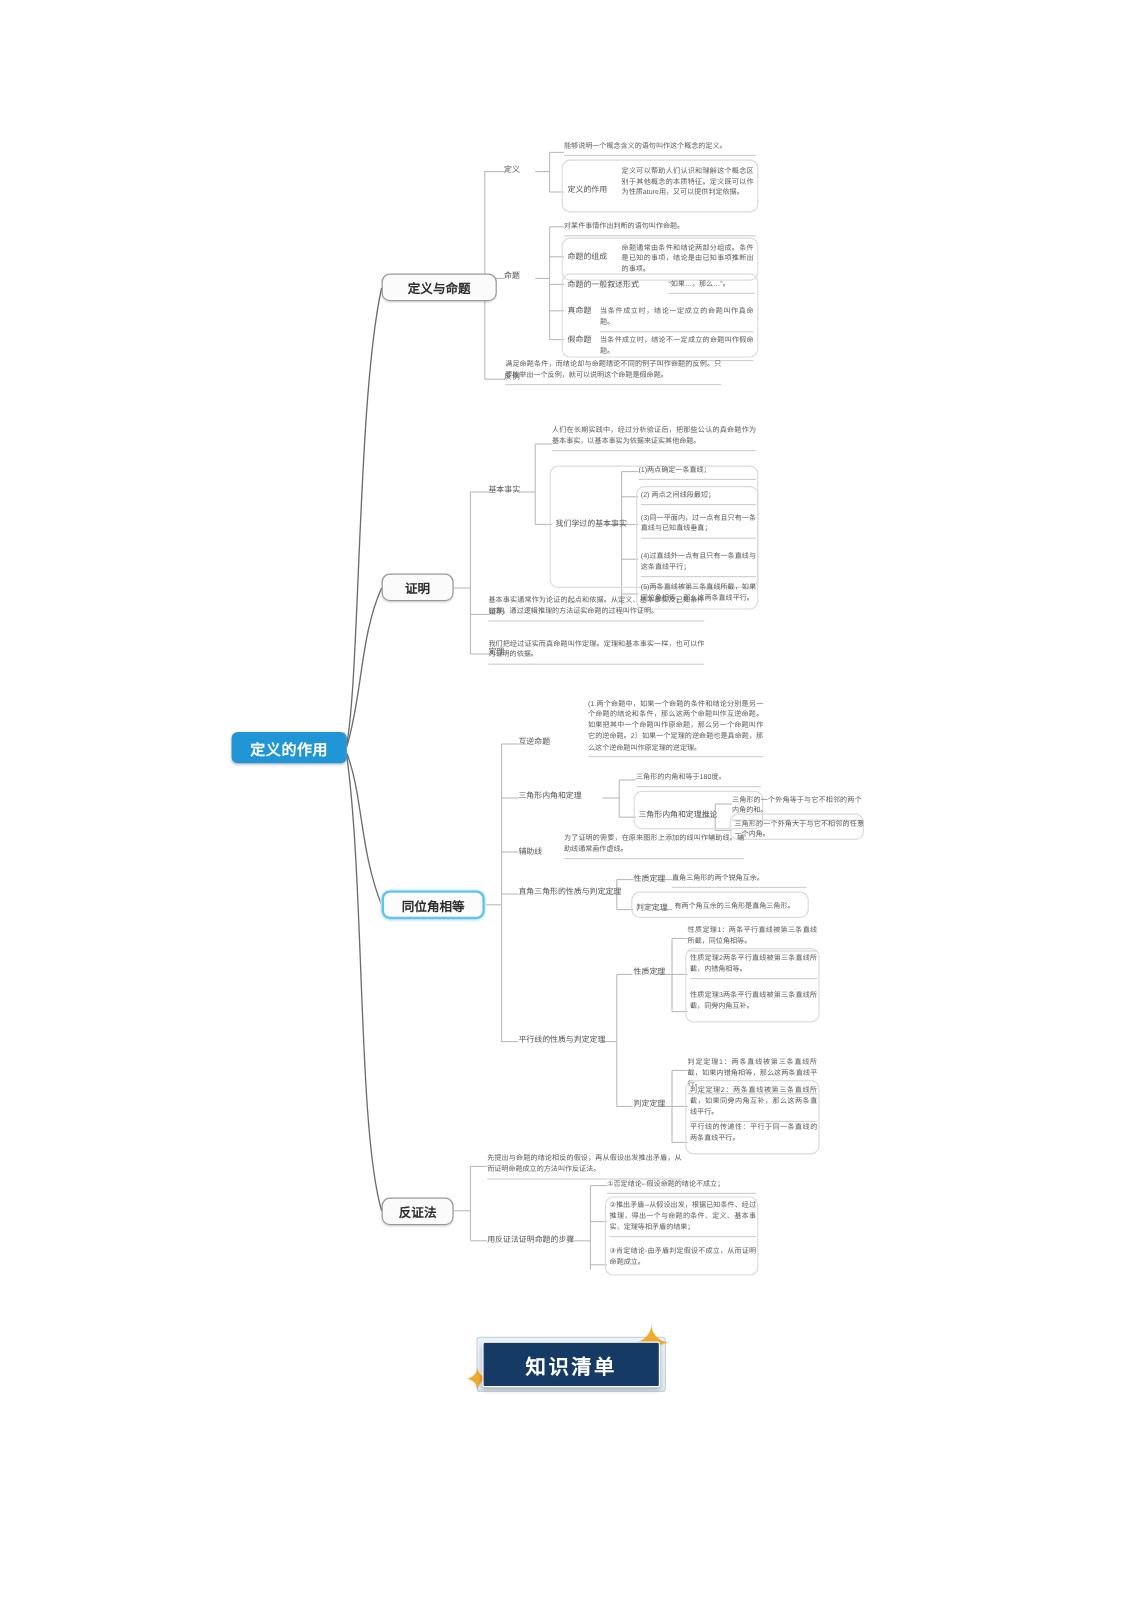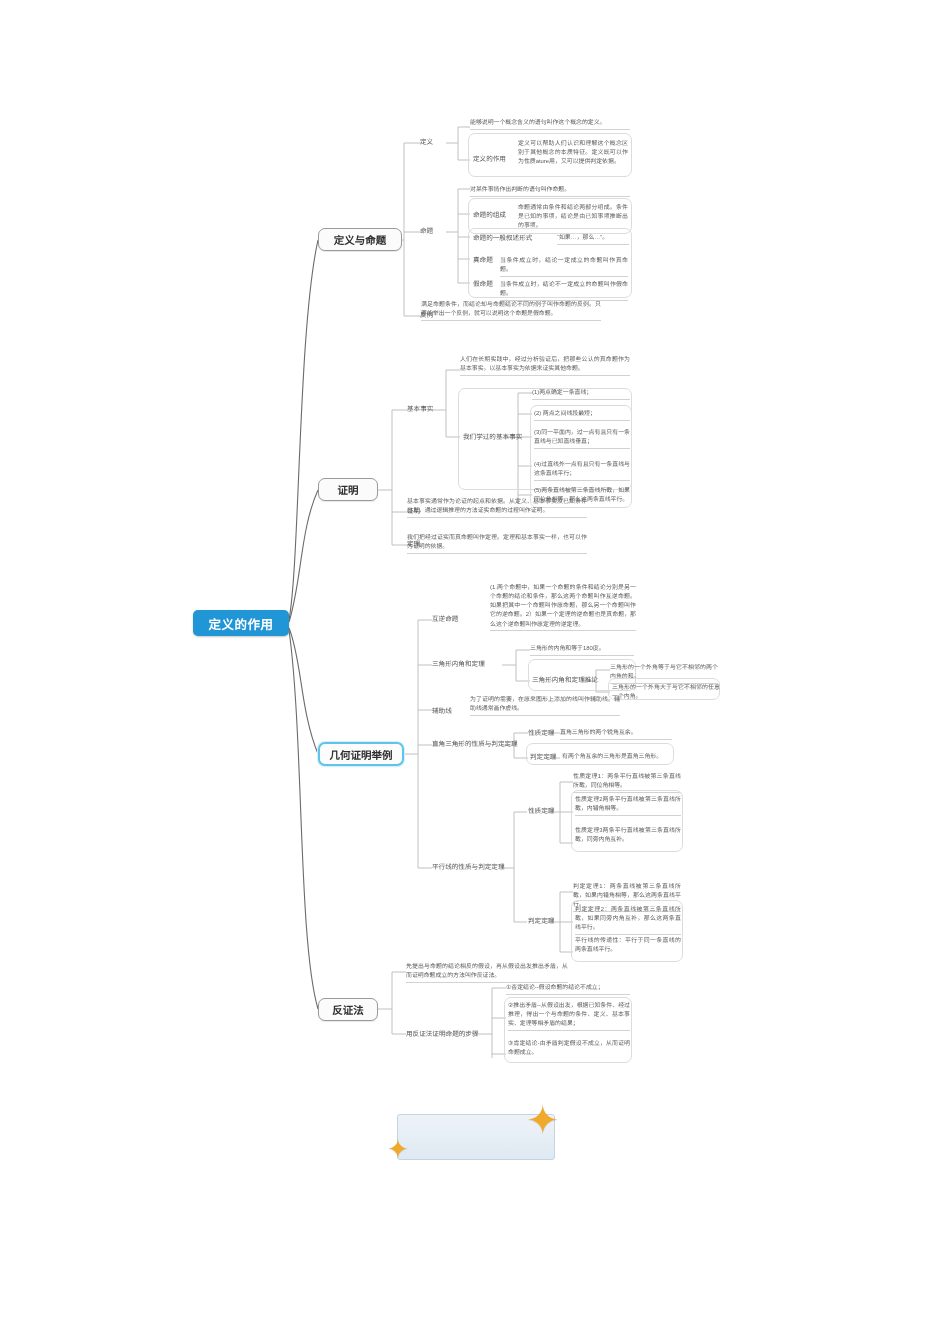--- a/index.html
+++ b/index.html
@@ -241,21 +241,21 @@
       <path d="M478 1034 L 492 1034"></path>
       <path d="M492 988 L 492 1058"></path>
       <path d="M492 988 L 506 988"></path>
       <path d="M492 1018 L 506 1018"></path>
       <path d="M492 1054 L 506 1054"></path>
     </g>
   </svg>
 
   <div class="root-node">定义的作用</div>
 
-  <div class="branch-node" style="left:318px; top:228px; width:84px; height:23px;">定义与命题</div>
+  <div class="branch-node" style="left:318px; top:228px; width:96px; height:23px;">定义与命题</div>
 
   <div class="sub-label" style="left:420px; top:138px;">定义</div>
   <div class="sub-label" style="left:420px; top:227px;">命题</div>
   <div class="sub-label" style="left:420px; top:311px;">反例</div>
 
   <div class="leaf" style="left:470px; top:118px; width:160px;">能够说明一个概念含义的语句叫作这个概念的定义。</div>
 
   <div class="group-frame" style="left:468px; top:133px; width:164px; height:44px;"></div>
   <div class="sub-label" style="left:473px; top:155px;">定义的作用</div>
   <div class="leaf noline" style="left:518px; top:139px; width:110px;">定义可以帮助人们认识和理解这个概念区别于其他概念的本质特征。定义既可以作为性质ature用，又可以提供判定依据。</div>
@@ -292,21 +292,21 @@
   <div class="leaf" style="left:532px; top:388px; width:98px;">(1)两点确定一条直线；</div>
   <div class="group-frame" style="left:530px; top:405px; width:102px; height:103px;"></div>
   <div class="leaf" style="left:534px; top:409px; width:96px;">(2) 两点之间线段最短；</div>
   <div class="leaf" style="left:534px; top:428px; width:96px;">(3)同一平面内，过一点有且只有一条直线与已知直线垂直；</div>
   <div class="leaf" style="left:534px; top:460px; width:96px;">(4)过直线外一点有且只有一条直线与这条直线平行；</div>
   <div class="leaf noline" style="left:534px; top:486px; width:96px;">(5)两条直线被第三条直线所截，如果同位角相等，那么这两条直线平行。</div>
 
   <div class="leaf" style="left:407px; top:497px; width:180px;">基本事实通常作为论证的起点和依据。从定义、基本事实及已知条件出发，通过逻辑推理的方法证实命题的过程叫作证明。</div>
   <div class="leaf" style="left:407px; top:533px; width:180px;">我们把经过证实而真命题叫作定理。定理和基本事实一样，也可以作为证明的依据。</div>
 
-  <div class="branch-node highlight" style="left:318px; top:742px; width:86px; height:24px;">几何证明举例</div>
+  <div class="branch-node highlight" style="left:318px; top:742px; width:86px; height:24px;">同位角相等</div>
 
   <div class="sub-label" style="left:432px; top:615px;">互逆命题</div>
   <div class="leaf" style="left:490px; top:583px; width:146px;">(1.两个命题中，如果一个命题的条件和结论分别是另一个命题的结论和条件，那么这两个命题叫作互逆命题。如果把其中一个命题叫作原命题，那么另一个命题叫作它的逆命题。2）如果一个定理的逆命题也是真命题，那么这个逆命题叫作原定理的逆定理。</div>
 
   <div class="sub-label" style="left:432px; top:660px;">三角形内角和定理</div>
   <div class="leaf" style="left:530px; top:644px; width:104px;">三角形的内角和等于180度。</div>
 
   <div class="group-frame" style="left:528px; top:659px; width:108px; height:32px;"></div>
   <div class="sub-label" style="left:532px; top:676px;">三角形内角和定理推论</div>
 
@@ -346,15 +346,16 @@
 
   <div class="leaf" style="left:506px; top:983px; width:124px;">①否定结论--假设命题的结论不成立；</div>
   <div class="group-frame" style="left:504px; top:997px; width:128px; height:66px;"></div>
   <div class="leaf" style="left:508px; top:1001px; width:122px;">②推出矛盾--从假设出发，根据已知条件、经过推理，得出一个与命题的条件、定义、基本事实、定理等相矛盾的结果；</div>
   <div class="leaf noline" style="left:508px; top:1039px; width:122px;">③肯定结论-由矛盾判定假设不成立，从而证明命题成立。</div>
 
   <div class="badge-wrap">
     <div class="badge-outer"></div>
     <div class="star big">✦</div>
     <div class="star small">✦</div>
+    <div class="badge-inner">知识清单</div>
   </div>
 
 </div>
 
 </body></html>

